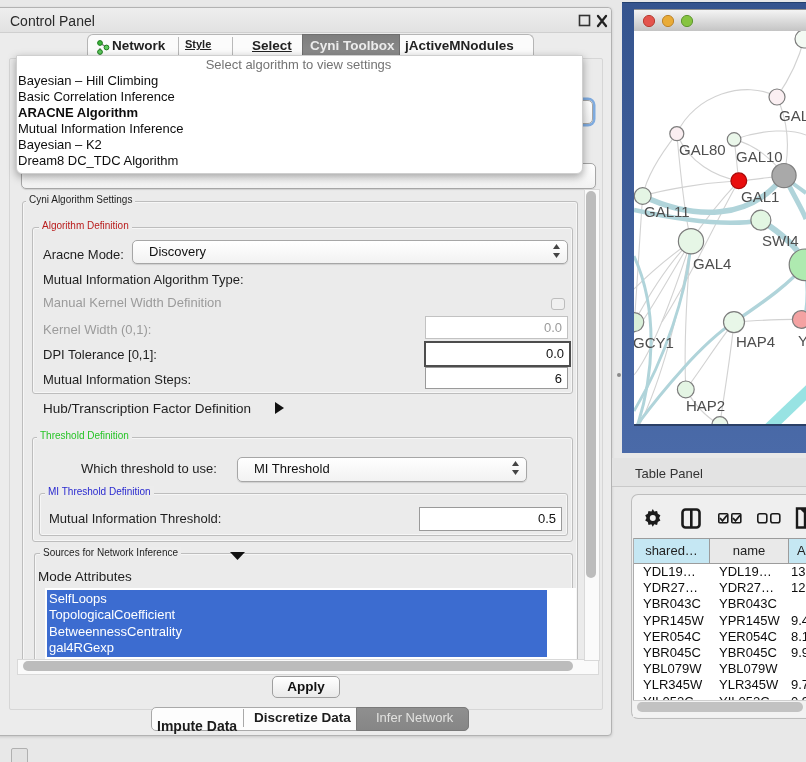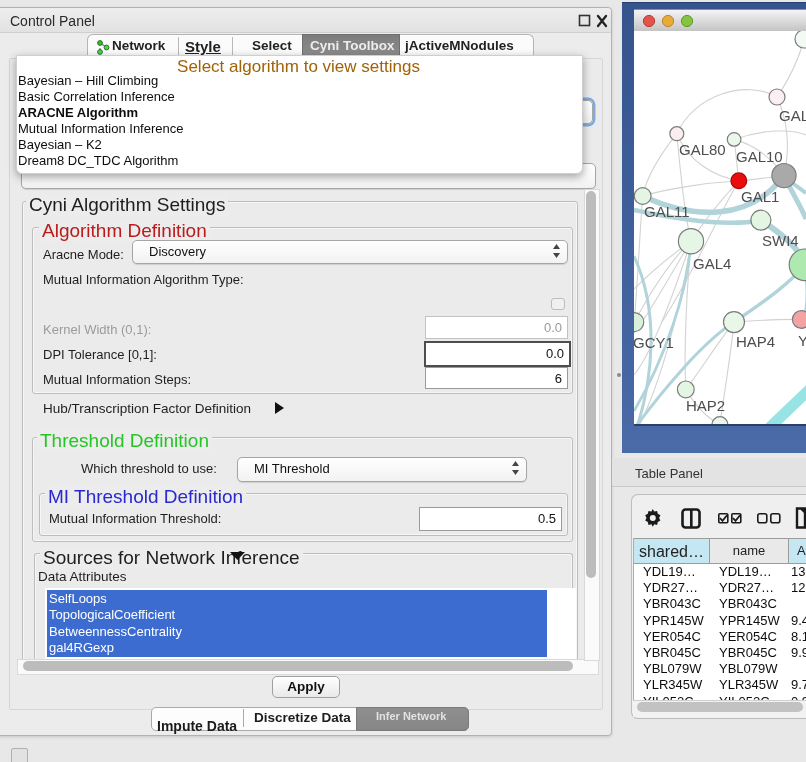--- a/index.html
+++ b/index.html
@@ -3,21 +3,21 @@
 <meta charset="utf-8">
 <style>
   html,body{margin:0;padding:0;}
   body{width:806px;height:762px;position:relative;overflow:hidden;background:#e8e8e8;
        font-family:"Liberation Sans",sans-serif;}
   .abs{position:absolute;}
   .lbl{font-size:13px;font-weight:normal;color:#1e1e1e;white-space:nowrap;}
   .dis{color:#9b9b9b;}
   .grp{position:absolute;border:1px solid #bdbdbd;border-radius:3px;
        box-shadow:inset 0 0 0 1px rgba(255,255,255,.55);}
-  .gtit{position:absolute;background:#ececec;padding:0 3px;font-size:19px;white-space:nowrap;}
+  .gtit{position:absolute;background:#ececec;padding:0 3px;font-size:10px;white-space:nowrap;}
   .combo{position:absolute;background:linear-gradient(#ffffff,#f2f2f2);
          border:1px solid #a6a6a6;border-radius:5px;
          font-size:13px;color:#111;box-shadow:0 1px 1px rgba(0,0,0,.12);}
   .combo .ct{position:absolute;left:16px;top:3px;}
   .stepper{position:absolute;right:6px;top:2px;width:9px;height:16px;}
   .field{position:absolute;background:#fff;border:1px solid #9a9a9a;
          font-size:13px;color:#111;text-align:right;}
   .field span{position:absolute;right:5px;top:3px;}
 </style>
 </head>
@@ -37,22 +37,22 @@
   <div class="abs" style="left:303px;top:26px;width:96px;height:24px;background:linear-gradient(#7d7d7d,#8f8f8f);border:1px solid #6f6f6f;"></div>
   <div class="abs" style="left:179px;top:29px;width:1px;height:18px;background:#b9b9b9;"></div>
   <div class="abs" style="left:233px;top:29px;width:1px;height:18px;background:#b9b9b9;"></div>
   <svg class="abs" style="left:98px;top:32px" width="13" height="15" viewBox="0 0 13 15">
     <path d="M3 3 L9 7 M3 8 L3 12" stroke="#777" stroke-width="1.2" fill="none"></path>
     <circle cx="3" cy="3" r="2.4" fill="#3db53d" stroke="#1c7a1c"></circle>
     <circle cx="9.5" cy="7.5" r="2.4" fill="#5ec95e" stroke="#1c7a1c"></circle>
     <circle cx="3" cy="12" r="2.4" fill="#5ec95e" stroke="#1c7a1c"></circle>
   </svg>
   <div class="abs" style="left:113px;top:30px;font-size:13.5px;font-weight:bold;color:#222;">Network</div>
-  <div class="abs" style="left:186px;top:30px;font-size:15px;font-weight:bold;color:#222;text-decoration:underline;">Style</div>
-  <div class="abs" style="left:253px;top:30px;font-size:13.5px;font-weight:bold;color:#222;">Select</div>
+  <div class="abs" style="left:186px;top:30px;font-size:11px;font-weight:bold;color:#222;text-decoration:underline;">Style</div>
+  <div class="abs" style="left:253px;top:30px;font-size:13.5px;font-weight:bold;color:#222;text-decoration:underline;">Select</div>
   <div class="abs" style="left:311px;top:30px;font-size:13.5px;font-weight:bold;color:#ececec;">Cyni Toolbox</div>
   <div class="abs" style="left:406px;top:30px;font-size:13.5px;font-weight:bold;color:#222;">jActiveMNodules</div>
 
   <div class="abs" style="left:10px;top:50px;width:592px;height:650px;background:#ebebeb;border:1px solid #d6d6d6;border-radius:2px;"></div>
 
   <div class="combo" style="left:26px;top:92px;width:566px;height:22px;box-shadow:0 0 0 2.5px #7fabdf;"></div>
 
   <div class="combo" style="left:22px;top:155px;width:573px;height:24px;"></div>
 
   <div class="grp" style="left:23px;top:193px;width:554px;height:460px;"></div>
@@ -63,20 +63,21 @@
 
   <div class="lbl abs" style="left:44px;top:239px;">Aracne Mode:</div>
   <div class="combo" style="left:133px;top:232px;width:434px;height:22px;text-align:right;">
     <span class="ct">Discovery</span>
     <svg class="stepper" viewBox="0 0 9 16">
         <path d="M4.5 1 L8 6 H1 Z" fill="#444"></path>
         <path d="M4.5 15 L1 10 H8 Z" fill="#444"></path>
       </svg>
   </div>
   <div class="lbl abs" style="left:44px;top:264px;">Mutual Information Algorithm Type:</div>
+  <div class="lbl dis abs" style="left:44px;top:287px;">Manual Kernel Width Definition</div>
   <div class="abs" style="left:552px;top:290px;width:12px;height:10px;background:#f0f0f0;border:1.5px solid #bdbdbd;border-radius:3px;"></div>
 
   <div class="lbl dis abs" style="left:44px;top:314px;">Kernel Width (0,1):</div>
   <div class="field" style="left:426px;top:308px;width:141px;height:21px;border-color:#c2c2c2;">
       <span class="dis">0.0</span>
     </div>
 
   <div class="lbl abs" style="left:44px;top:339px;">DPI Tolerance [0,1]:</div>
   <div class="field" style="left:425px;top:333px;width:143px;height:22px;border:2px solid #4d4d4d;">
       <span>0.0</span>
@@ -109,45 +110,45 @@
   <div class="lbl abs" style="left:50px;top:503px;">Mutual Information Threshold:</div>
   <div class="field" style="left:420px;top:499px;width:141px;height:22px;">
       <span>0.5</span>
     </div>
 
   <div class="grp" style="left:35px;top:545px;width:537px;height:108px;border-bottom:none;border-radius:3px 3px 0 0;"></div>
   <div class="gtit" style="left:41px;top:539px;color:#1e1e1e;">Sources for Network Inference</div>
   <svg class="abs" style="left:230px;top:543px;" width="17" height="10" viewBox="0 0 17 10">
       <path d="M1 1 L16 1 L8.5 9 Z" fill="#111"></path>
     </svg>
-  <div class="lbl abs" style="left:39px;top:561px;font-size:13.5px;">Data Attributes</div>
+  <div class="lbl abs" style="left:39px;top:561px;font-size:13.5px;">Mode Attributes</div>
 
   <div class="abs" style="left:46px;top:580px;width:531px;height:71px;background:#fff;"></div>
   <div class="abs" style="left:48px;top:582px;width:500px;height:67px;background:#3c6cd0;"></div>
   <div class="abs" style="left:50px;top:583px;font-size:13px;color:#fff;line-height:16.4px;">SelfLoops<br>TopologicalCoefficient<br>BetweennessCentrality<br>gal4RGexp</div>
 
   <div class="abs" style="left:18px;top:651px;width:580px;height:14px;background:#fafafa;border:1px solid #d9d9d9;"></div>
   <div class="abs" style="left:24px;top:653px;width:550px;height:10px;background:#bcbcbc;border-radius:5px;"></div>
 
   <div class="abs" style="left:585px;top:181px;width:14px;height:470px;background:#fafafa;border:1px solid #d9d9d9;"></div>
   <div class="abs" style="left:587px;top:183px;width:10px;height:387px;background:#bcbcbc;border-radius:5px;"></div>
 
   <div class="abs" style="left:273px;top:668px;width:66px;height:20px;background:linear-gradient(#ffffff,#e9e9e9);border:1px solid #9f9f9f;border-radius:5px;text-align:center;font-size:13.5px;font-weight:bold;color:#111;line-height:19px;">Apply</div>
 
   <div class="abs" style="left:152px;top:699px;width:316px;height:22px;background:#fdfdfd;border:1px solid #a9a9a9;border-radius:5px;"></div>
   <div class="abs" style="left:357px;top:699px;width:111px;height:22px;background:linear-gradient(#8f8f8f,#868686);border:1px solid #7a7a7a;border-radius:0 5px 5px 0;"></div>
   <div class="abs" style="left:244px;top:701px;width:1px;height:18px;background:#a9a9a9;"></div>
   <div class="abs" style="left:0;top:699px;width:0;"></div>
   <div class="abs" style="left:158px;top:702px;font-size:14px;font-weight:bold;color:#1c1c1c;margin-top:8px;">Impute Data</div>
   <div class="abs" style="left:255px;top:702px;font-size:13.5px;font-weight:bold;color:#1c1c1c;">Discretize Data</div>
-  <div class="abs" style="left:377px;top:702px;font-size:11px;font-weight:bold;color:#e2e2e0;">Infer Network</div>
+  <div class="abs" style="left:377px;top:702px;font-size:13px;font-weight:normal;color:#e2e2e0;">Infer Network</div>
 </div>
 
 <div class="abs" style="left:16px;top:55px;width:565px;height:117px;background:#ffffff;border:1px solid #cfcfcf;border-radius:1px 1px 6px 6px;box-shadow:0 3px 9px rgba(0,0,0,.35);z-index:30;"></div>
-<div class="abs" style="left:16px;top:57px;width:565px;text-align:center;font-size:17px;color:#a16207;z-index:31;">Select algorithm to view settings</div>
+<div class="abs" style="left:16px;top:57px;width:565px;text-align:center;font-size:13px;color:#737373;z-index:31;">Select algorithm to view settings</div>
 <div class="abs" style="left:18px;top:73px;font-size:13px;color:#0d0d0d;line-height:16px;z-index:31;">Bayesian – Hill Climbing<br>Basic Correlation Inference<br><b>ARACNE Algorithm</b><br>Mutual Information Inference<br>Bayesian – K2<br>Dream8 DC_TDC Algorithm</div>
 
 <div class="abs" style="left:617px;top:373px;width:4px;height:4px;background:#8a8a8a;border-radius:2px;"></div>
 
 <div class="abs" style="left:622px;top:2px;width:184px;height:450px;background:linear-gradient(#35548e,#4a6aa8);border-top:1px solid #23406e;"></div>
 <div class="abs" style="left:634px;top:9px;width:172px;height:21px;background:linear-gradient(#f4f4f4,#c4c4c4);border-top:1px solid #8e8e8e;border-bottom:1px solid #9a9a9a;"></div>
 <svg class="abs" style="left:641px;top:14px;" width="54" height="14" viewBox="0 0 54 14">
   <circle cx="8" cy="7" r="5.6" fill="#e4544d" stroke="#b63d32" stroke-width="1"></circle>
   <circle cx="27" cy="7" r="5.6" fill="#e9ab37" stroke="#bd842a" stroke-width="1"></circle>
   <circle cx="46" cy="7" r="5.6" fill="#86c440" stroke="#5f9630" stroke-width="1"></circle>
@@ -245,21 +246,21 @@
   </g>
   <path d="M76 11 l2.5 2.8 L83 8.2" stroke="#1a1a1a" stroke-width="1.8" fill="none"></path>
   <path d="M89 11 l2.5 2.8 L96 8.2" stroke="#1a1a1a" stroke-width="1.8" fill="none"></path>
   <path d="M153 1.5 h8 l0 0 v19 h-8 Z M157 1.5 l4 4" fill="none" stroke="#1a1a1a" stroke-width="2.4"></path>
 </svg>
 
 <div class="abs" style="left:633px;top:538px;width:173px;height:164px;background:#fff;border-left:1px solid #adadad;"></div>
 <div class="abs" style="left:634px;top:538px;width:75px;height:24px;background:#c5e7f3;border:1px solid #9c9c9c;border-left:none;"></div>
 <div class="abs" style="left:710px;top:538px;width:78px;height:24px;background:#e9e9e9;border:1px solid #9c9c9c;border-left:none;"></div>
 <div class="abs" style="left:789px;top:538px;width:17px;height:24px;background:#c5e7f3;border-top:1px solid #9c9c9c;border-bottom:1px solid #9c9c9c;"></div>
-<div class="abs" style="left:634px;top:543px;width:75px;text-align:center;font-size:16px;color:#222;">shared…</div>
+<div class="abs" style="left:634px;top:543px;width:75px;text-align:center;font-size:13px;color:#222;">shared…</div>
 <div class="abs" style="left:710px;top:543px;width:78px;text-align:center;font-size:13px;color:#222;">name</div>
 <div class="abs" style="left:797px;top:543px;font-size:13px;color:#222;">A</div>
 
 <div class="abs" style="left:643px;top:564px;font-size:13px;color:#0d0d0d;line-height:16.2px;">YDL19…<br>YDR27…<br>YBR043C<br>YPR145W<br>YER054C<br>YBR045C<br>YBL079W<br>YLR345W<br>YIL052C</div>
 <div class="abs" style="left:719px;top:564px;font-size:13px;color:#0d0d0d;line-height:16.2px;">YDL19…<br>YDR27…<br>YBR043C<br>YPR145W<br>YER054C<br>YBR045C<br>YBL079W<br>YLR345W<br>YIL052C</div>
 <div class="abs" style="left:791px;top:564px;font-size:13px;color:#0d0d0d;line-height:16.2px;">13.<br>12.<br><br>9.4<br>8.1<br>9.9<br><br>9.7<br>0.9</div>
 
 <div class="abs" style="left:633px;top:700px;width:173px;height:16px;background:#f2f2f2;border-top:1px solid #cfcfcf;"></div>
 <div class="abs" style="left:637px;top:702px;width:166px;height:10px;background:#c2c2c2;border-radius:5px;"></div>
 

